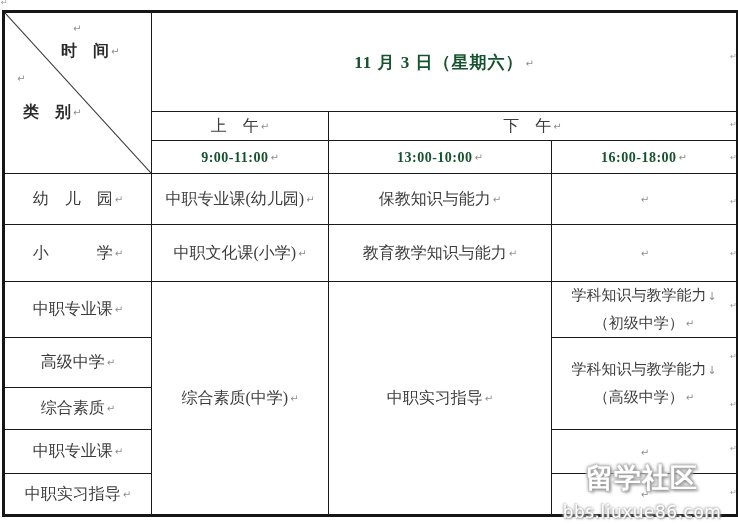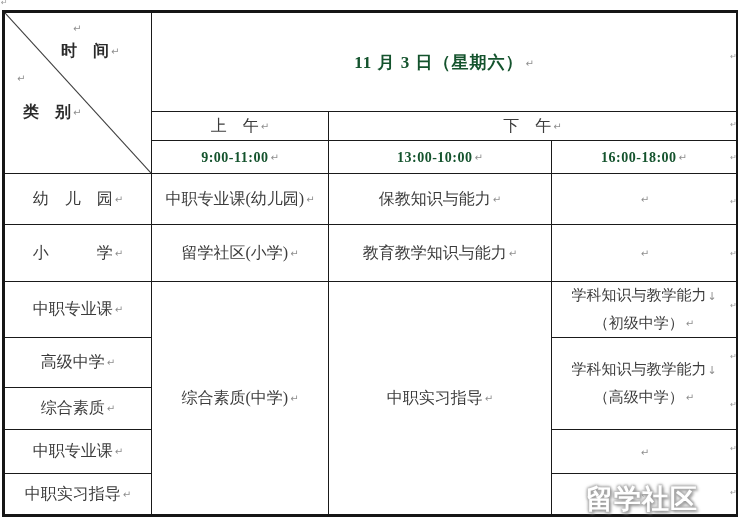--- a/index.html
+++ b/index.html
@@ -119,21 +119,21 @@
 
   <tr class="r1">
     <td><span>幼　儿　园</span><span class="pm">↵</span></td>
     <td><span>中职专业课(幼儿园)</span><span class="pm">↵</span></td>
     <td><span>保教知识与能力</span><span class="pm">↵</span></td>
     <td><span class="pm">↵</span></td>
   </tr>
 
   <tr class="r2">
     <td><span>小　　　学</span><span class="pm">↵</span></td>
-    <td><span>留学社区(小学)</span><span class="pm">↵</span></td>
+    <td><span>中职文化课(小学)</span><span class="pm">↵</span></td>
     <td><span>教育教学知识与能力</span><span class="pm">↵</span></td>
     <td><span class="pm">↵</span></td>
   </tr>
 
   <tr class="r3">
     <td><span>中职专业课</span><span class="pm">↵</span></td>
     <td rowspan="5"><span>综合素质(中学)</span><span class="pm">↵</span></td>
     <td rowspan="5"><span>中职实习指导</span><span class="pm">↵</span></td>
     <td class="twoline">
       <div><span>学科知识与教学能力</span><span class="lb">↓</span></div>
@@ -171,13 +171,14 @@
 <span class="rem" style="top:197px">↵</span>
 <span class="rem" style="top:249px">↵</span>
 <span class="rem" style="top:301px">↵</span>
 <span class="rem" style="top:352px">↵</span>
 <span class="rem" style="top:400px">↵</span>
 <span class="rem" style="top:444px">↵</span>
 <span class="rem" style="top:488px">↵</span>
 
 <div class="wm">
   <div class="wm-title">留学社区</div>
+  <div class="wm-url">bbs.liuxue86.com</div>
 </div>
 
 </body></html>

